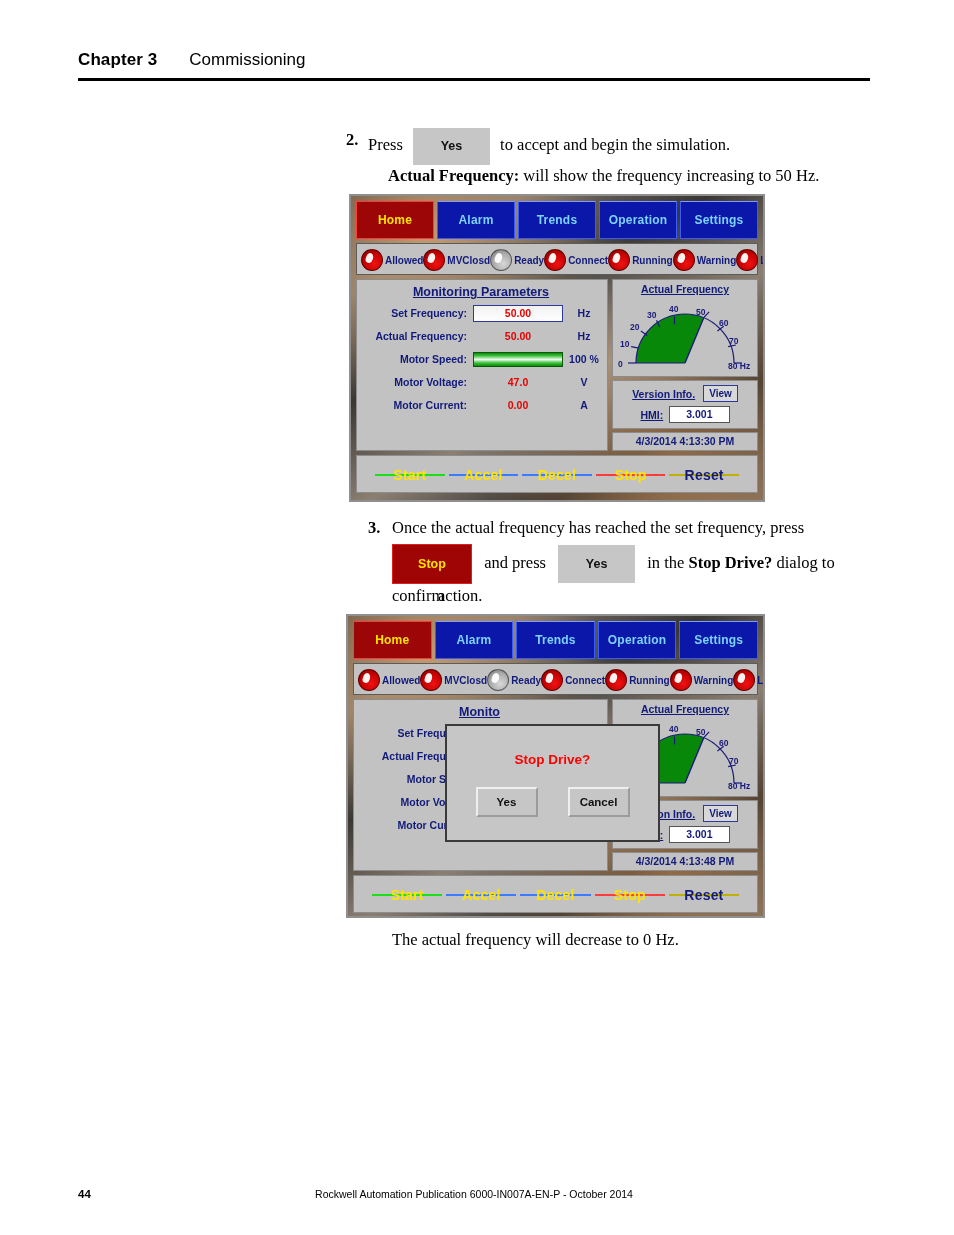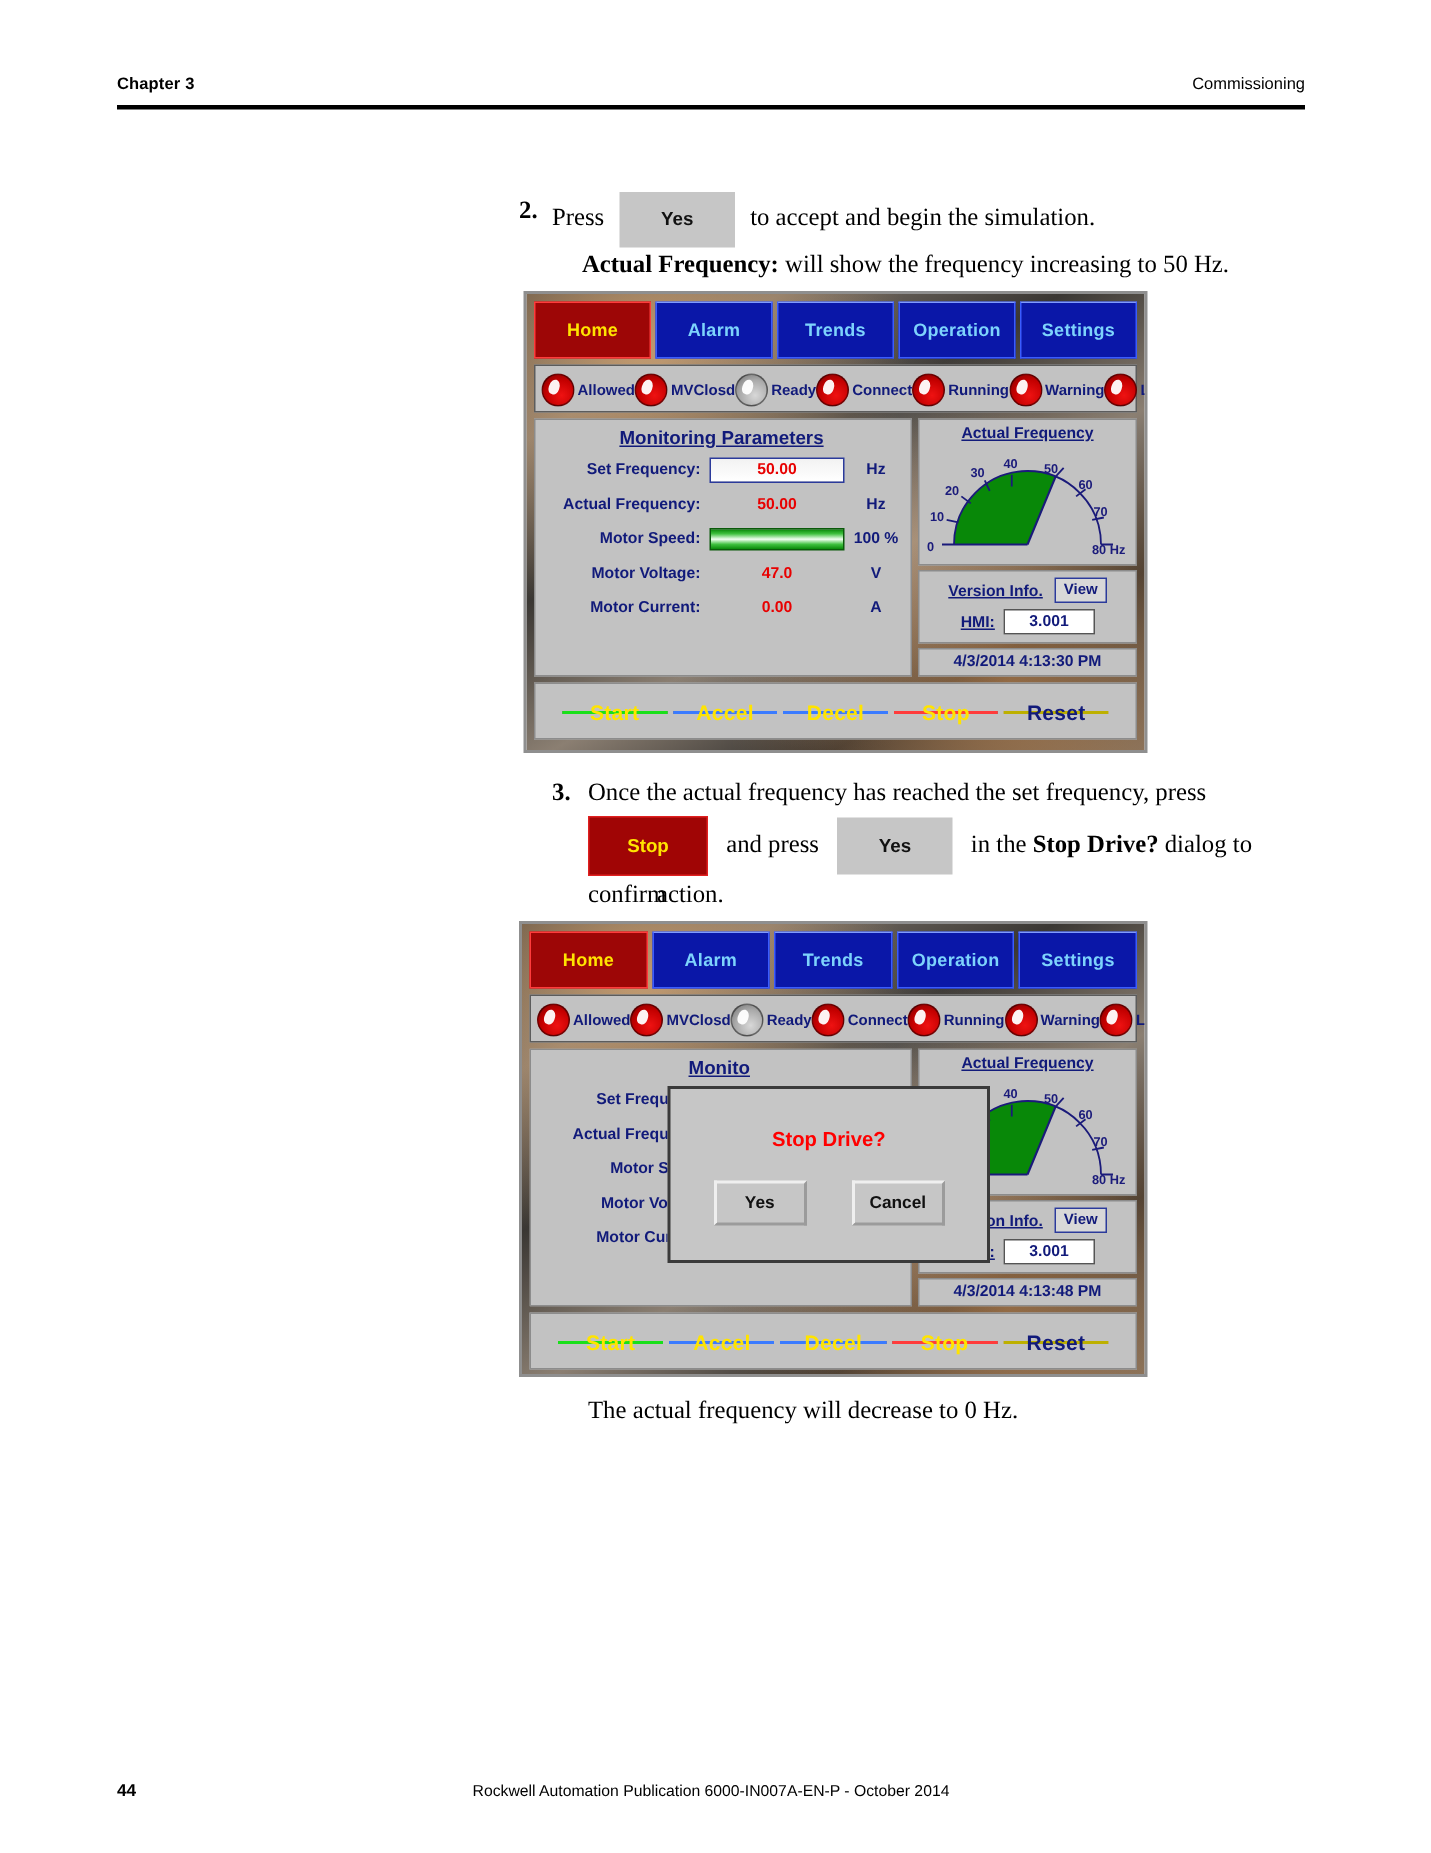--- a/index.html
+++ b/index.html
@@ -10,22 +10,22 @@
     font-family:"Liberation Serif", serif;
     color:#000;
     position:relative;
     overflow:hidden;
   }
 
   
   .page-header {
     position:absolute; left:78px; top:50px; width:792px;
   }
-  .hdr-line { display:flex; align-items:baseline; gap:20px;
-              font-family:"Liberation Sans", sans-serif; font-size:11px;justify-content:space-between; }
+  .hdr-line { display:flex; align-items:baseline; gap:32px;
+              font-family:"Liberation Sans", sans-serif; font-size:17px; }
   .hdr-chapter { font-weight:bold; letter-spacing:.1px; }
   .hdr-topic { font-weight:normal; }
   .hdr-rule { margin-top:8px; height:3px; background:#000; width:792px; }
 
   
   .step { position:absolute; font-size:16.5px; line-height:1.42; }
   .step-num { position:absolute; font-weight:bold; }
   .bold { font-weight:bold; }
 
   

